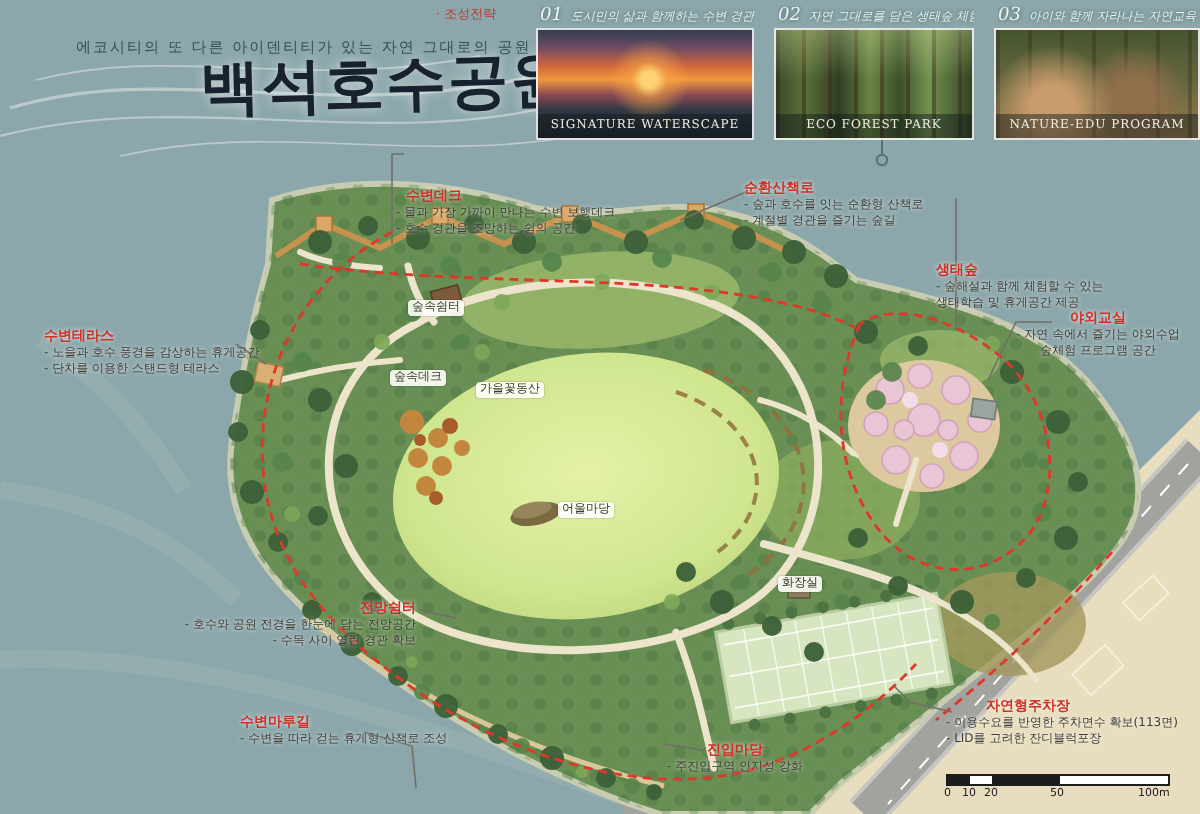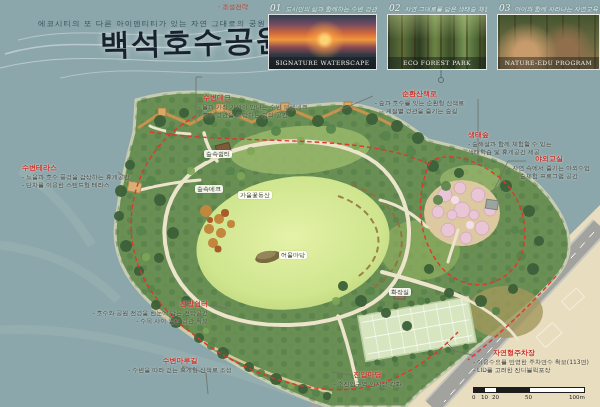--- a/index.html
+++ b/index.html
@@ -364,21 +364,21 @@
     <div class="cl">- 물과 가장 가까이 만나는 수변 보행데크</div>
     <div class="cl">- 호수 경관을 조망하는 쉼의 공간</div>
   </div>
 
   <div class="co" style="left:22px;top:164px;width:118px;">
     <div class="ct">수변테라스</div>
     <div class="cl">- 노을과 호수 풍경을 감상하는 휴게공간</div>
     <div class="cl">- 단차를 이용한 스탠드형 테라스</div>
   </div>
 
-  <div class="co" style="left:372px;top:90px;width:95px;text-align:center;">
+  <div class="co" style="left:372px;top:90px;width:95px;">
     <div class="ct">순환산책로</div>
     <div class="cl">- 숲과 호수를 잇는 순환형 산책로</div>
     <div class="cl">- 계절별 경관을 즐기는 숲길</div>
   </div>
 
   <div class="co" style="left:468px;top:91px;width:104px;text-align:left;margin-top:40px;">
     <div class="ct">생태숲</div>
     <div class="cl">- 숲해설과 함께 체험할 수 있는</div>
     <div class="cl">생태학습 및 휴게공간 제공</div>
   </div>
@@ -388,21 +388,21 @@
     <div class="cl">- 자연 속에서 즐기는 야외수업</div>
     <div class="cl">숲체험 프로그램 공간</div>
   </div>
 
   <div class="co" style="left:40px;top:300px;width:168px;text-align:right;">
     <div class="ct">전망쉼터</div>
     <div class="cl">- 호수와 공원 전경을 한눈에 담는 전망공간</div>
     <div class="cl">- 수목 사이 열린 경관 확보</div>
   </div>
 
-  <div class="co" style="left:120px;top:357px;width:120px;text-align:center;">
+  <div class="co" style="left:120px;top:357px;width:120px;">
     <div class="ct">수변마루길</div>
     <div class="cl">- 수변을 따라 걷는 휴게형 산책로 조성</div>
   </div>
 
   <div class="co" style="left:325px;top:371px;width:85px;text-align:center;">
     <div class="ct">진입마당</div>
     <div class="cl">- 주진입구역 인지성 강화</div>
   </div>
 
   <div class="co" style="left:473px;top:349px;width:124px;">

